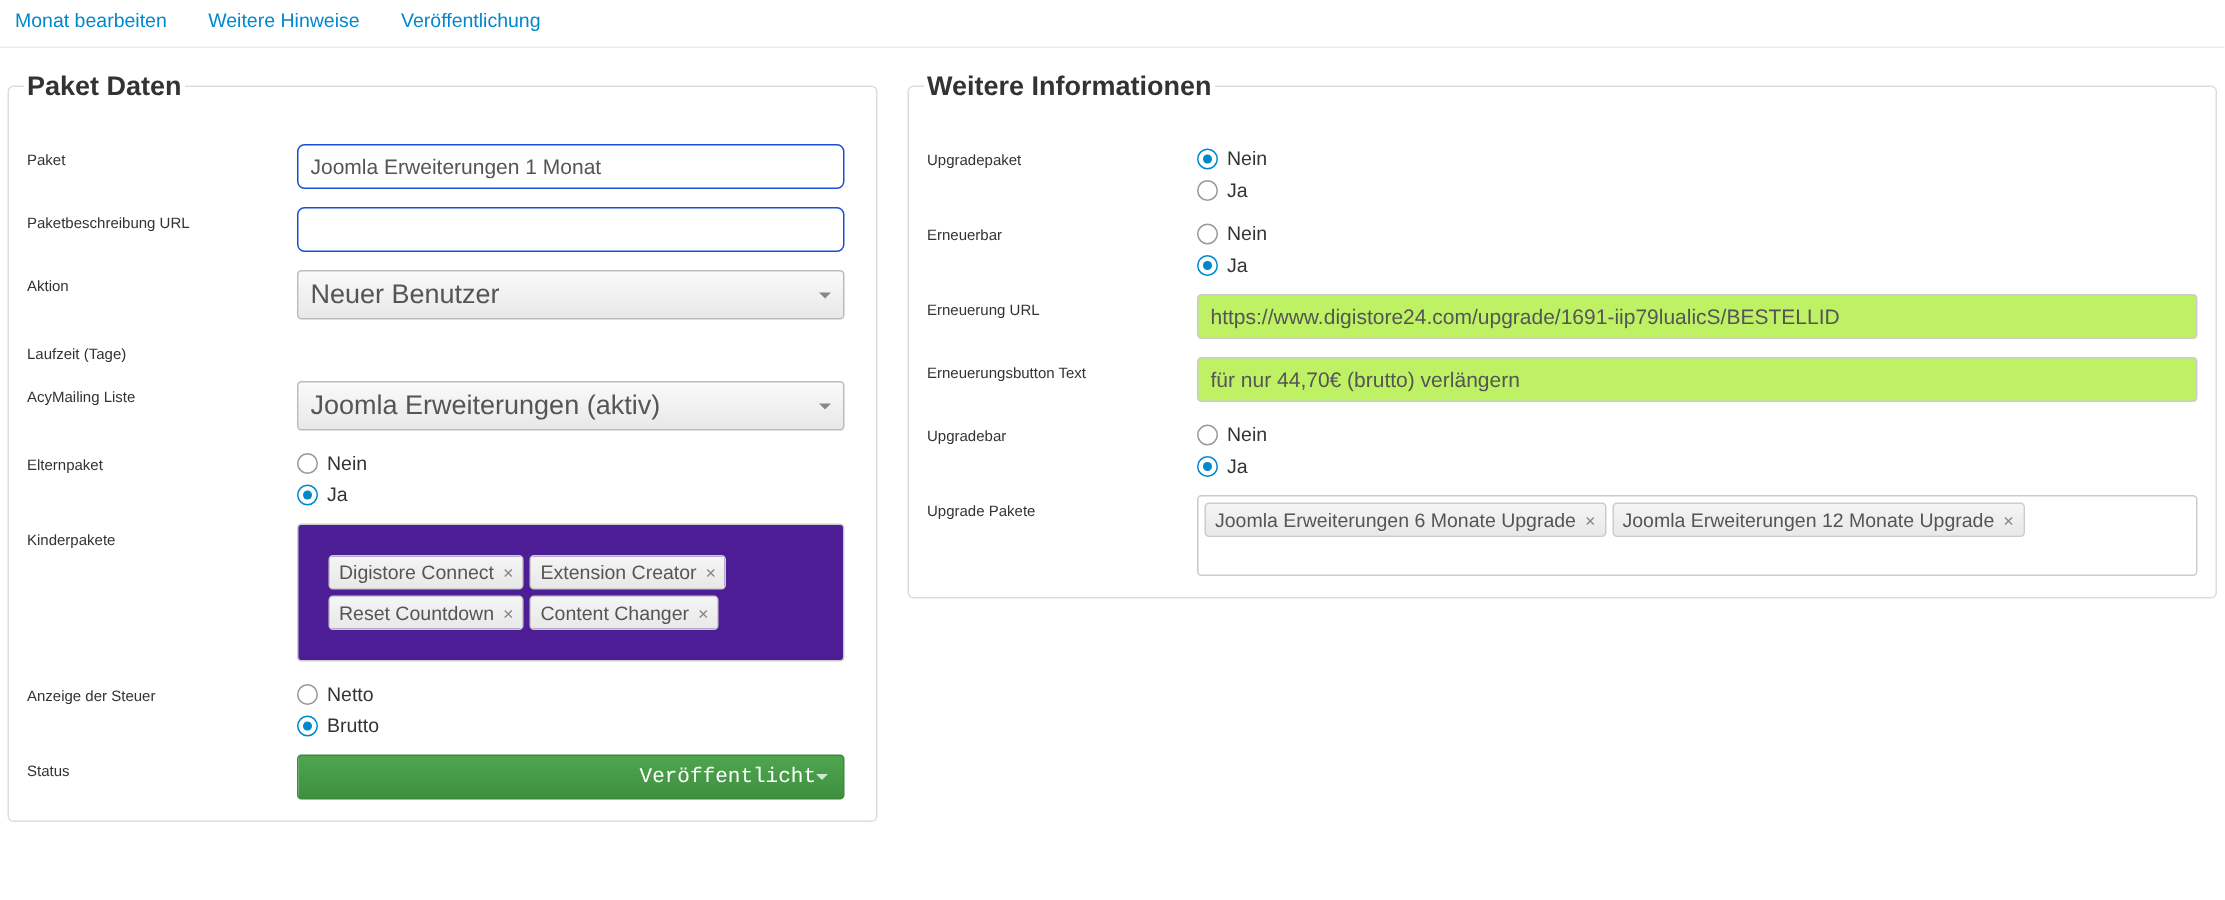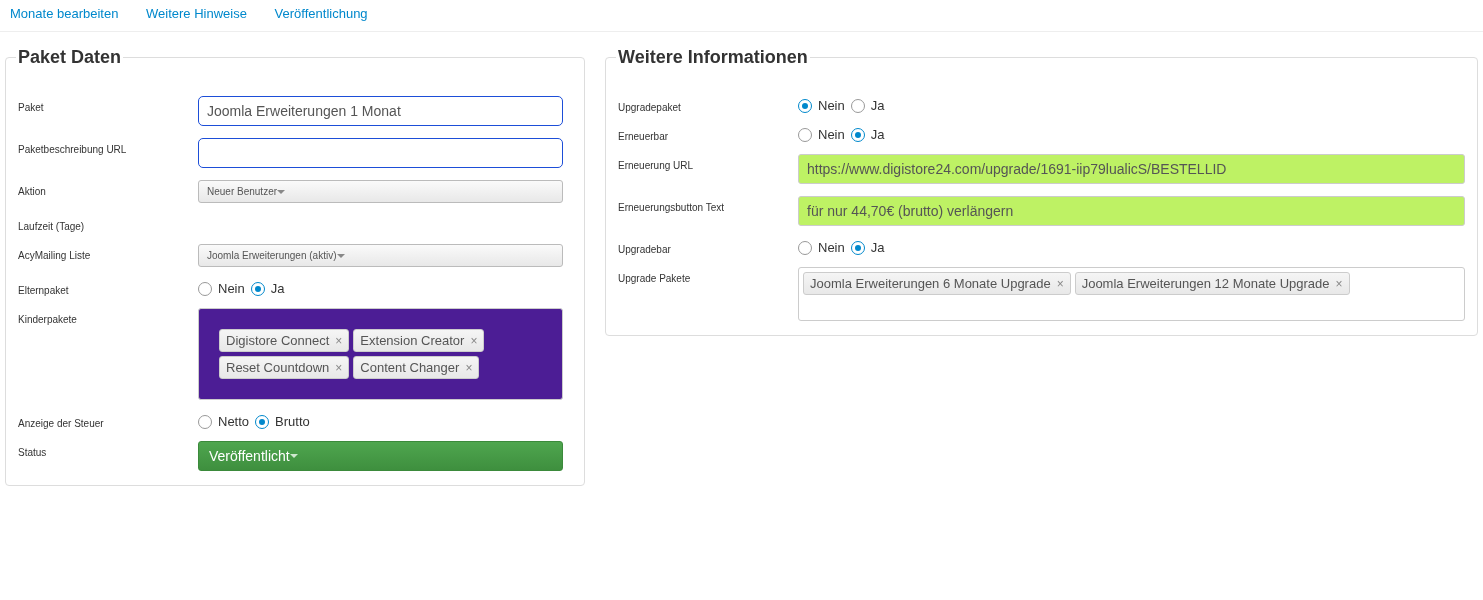--- a/index.html
+++ b/index.html
@@ -75,57 +75,59 @@
     font-size: 14px;
     color: #555;
     background: #bef264;
   }
   .select {
     width: 100%;
     max-width: 365px;
     padding: 5px 8px;
     border: 1px solid #bbb;
     border-radius: 3px;
-    font-size: 10px;
+    font-size: 18px;
     color: #555;
     background: linear-gradient(#fafafa, #e8e8e8);
     position: relative;
     display: flex;
     align-items: center;
+    justify-content: space-between;
     cursor: pointer;
   }
   .select .caret {
     width: 0; height: 0;
     border-left: 4px solid transparent;
     border-right: 4px solid transparent;
     border-top: 4px solid #888;
   }
   .select-green {
     width: 100%;
     max-width: 365px;
     padding: 6px 10px;
     border: 1px solid #3b8a3b;
     border-radius: 3px;
     font-size: 14px;
     color: #fff;
     background: linear-gradient(#4fa64f, #3e8f3e);
     display: flex;
     align-items: center;
-    justify-content: flex-start;
+    justify-content: flex-end;
     cursor: pointer;
+    font-family: Liberation Mono, monospace;
   }
   .select-green .caret {
     width: 0; height: 0;
     border-left: 4px solid transparent;
     border-right: 4px solid transparent;
     border-top: 4px solid #cfe8cf;
   }
   .radio-group {
     display: flex;
-    flex-direction: row;
+    flex-direction: column;
     gap: 6px;
     padding-top: 2px;
   }
   .radio-option {
     display: flex;
     align-items: center;
     gap: 6px;
     cursor: pointer;
   }
   .radio-circle {
@@ -188,21 +190,21 @@
   .tag .x {
     color: #888;
     font-size: 12px;
     cursor: pointer;
   }
 </style>
 </head>
 <body>
 
 <div class="tabs">
-  <a href="#">Monate bearbeiten</a>
+  <a href="#">Monat bearbeiten</a>
   <a href="#">Weitere Hinweise</a>
   <a href="#">Veröffentlichung</a>
 </div>
 
 <div class="columns">
 
   <div class="col-left">
     <fieldset>
       <legend>Paket Daten</legend>
 

